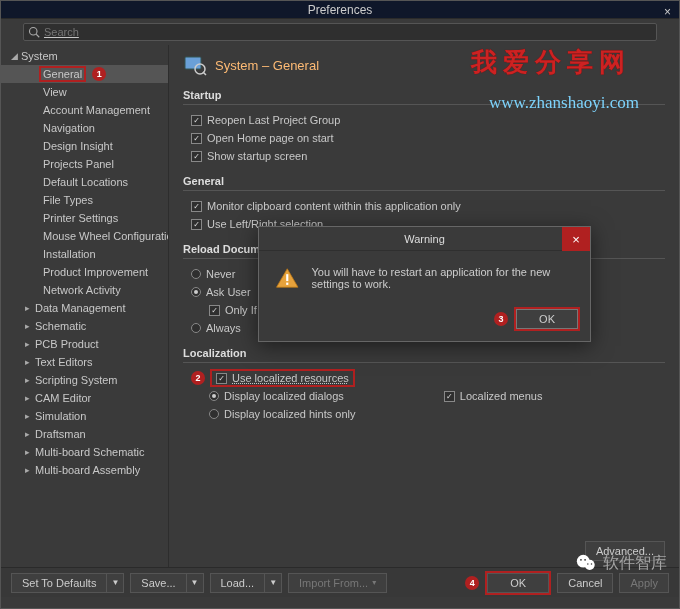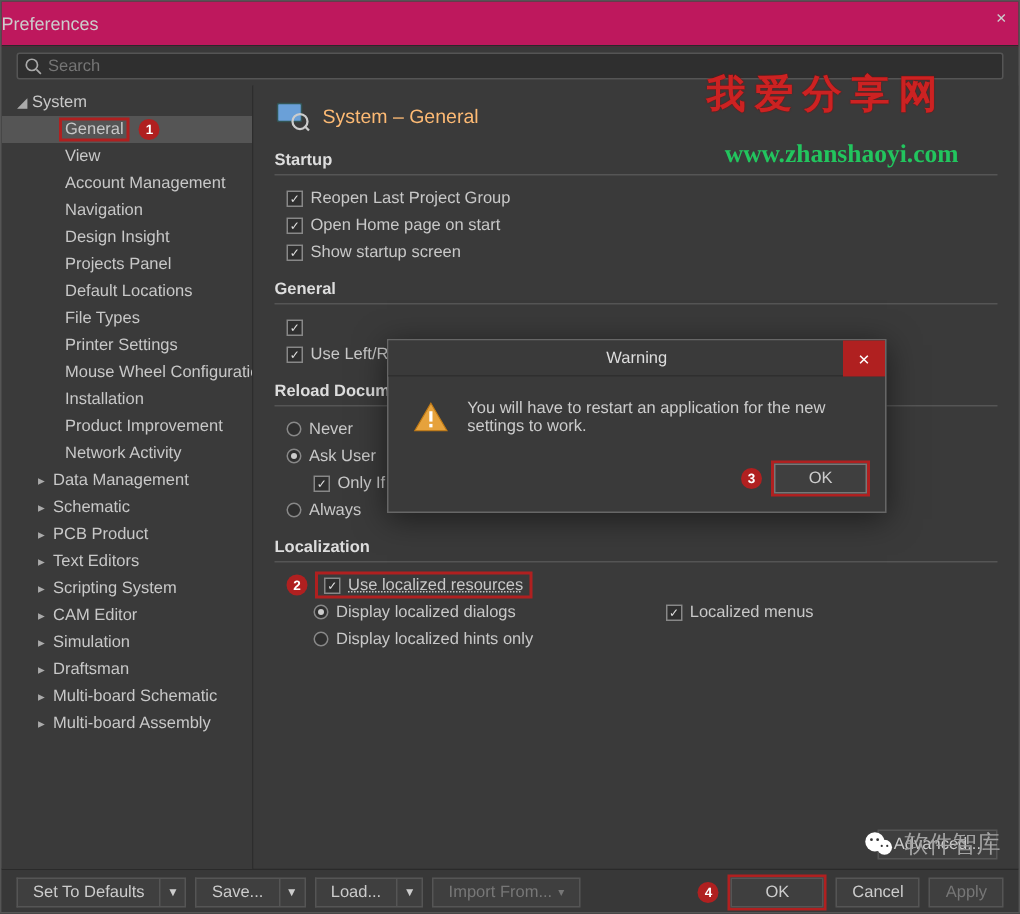--- a/index.html
+++ b/index.html
@@ -1,20 +1,20 @@
 <!DOCTYPE html>
 <html><head>
 <meta charset="utf-8">
 <style>
   * { box-sizing: border-box; margin: 0; padding: 0; font-family: "Segoe UI", Tahoma, sans-serif; }
   body { background: #3a3a3a; width: 680px; height: 609px; overflow: hidden; position: relative; color: #c8c8c8; font-size: 11px; border: 1px solid #555; }
-  .titlebar { height: 30px; background: #be185d; display: flex; align-items: center; position: relative; border-bottom: 1px solid #2a2a2a; }
+  .titlebar { height: 18px; background: #0f172a; display: flex; align-items: center; justify-content: center; position: relative; border-bottom: 1px solid #2a2a2a; }
   .titlebar span { color: #ccc; font-size: 12px; }
   .close-x { position: absolute; right: 8px; top: 4px; color: #ccc; font-size: 14px; cursor: pointer; }
-  .searchbar { padding: 4px 10px; }
+  .searchbar { padding: 4px 22px; text-decoration: underline; }
   .searchwrap { display: flex; align-items: center; background: #2f2f2f; border: 1px solid #555; border-radius: 2px; padding: 2px 4px; }
   .searchwrap svg { flex-shrink: 0; }
   .searchwrap input { flex: 1; background: transparent; border: none; outline: none; color: #ccc; font-size: 11px; padding-left: 4px; }
   .main { display: flex; height: 522px; }
   .sidebar { width: 168px; background: #3a3a3a; overflow-y: auto; border-right: 1px solid #2d2d2d; padding-top: 2px; }
   .tree-item { display: flex; align-items: center; height: 18px; padding-left: 10px; color: #c8c8c8; cursor: pointer; white-space: nowrap; }
   .tree-item.l1 { padding-left: 10px; }
   .tree-item.l2 { padding-left: 42px; }
   .tree-item.l1c { padding-left: 24px; }
   .tree-item .arrow { display: inline-block; width: 8px; font-size: 9px; color: #aaa; margin-right: 2px; }
@@ -52,21 +52,21 @@
   .dlg-close { position: absolute; right: 0; top: 0; width: 28px; height: 24px; background: #b02020; color: #fff; display: flex; align-items: center; justify-content: center; font-size: 13px; cursor: pointer; }
   .dlg-body { display: flex; align-items: center; gap: 12px; padding: 14px 16px 10px 16px; }
   .dlg-body .warn-icon { width: 30px; height: 26px; }
   .dlg-body .msg { color: #ccc; font-size: 11px; }
   .dlg-foot { display: flex; justify-content: flex-end; align-items: center; padding: 6px 10px 10px 10px; gap: 6px; }
   .hl3 { border: 2px solid #b02020; }
   .dlg-foot .btn { padding: 3px 22px; border: 1px solid #777; }
 
   
   .wm1 { position: absolute; right: 48px; top: 44px; color: #c22; font-family: "SimSun","宋体",serif; font-size: 26px; font-weight: bold; letter-spacing: 6px; z-index: 60; text-shadow: 0 0 1px #800; pointer-events:none;}
-  .wm2 { position: absolute; right: 40px; top: 92px; color: #22c55e; font-family: Georgia, serif; font-size: 17px; font-weight: bold; z-index: 60; pointer-events:none;}
+  .wm2 { position: absolute; right: 40px; top: 92px; color: #7dd3fc; font-family: Georgia, serif; font-size: 17px; font-weight: normal; z-index: 60; pointer-events:none;}
   .wm3 { position: absolute; right: 12px; bottom: 34px; display: flex; align-items: center; gap: 6px; color: #a3a3a3; font-family: "SimSun","宋体",serif; font-size: 16px; z-index: 60; pointer-events:none;}
   .wm3 .wc { width: 22px; height: 22px; }
 </style>
 </head>
 <body>
 
 <div class="titlebar">
   <span>Preferences</span>
   <span class="close-x">×</span>
 </div>
@@ -193,20 +193,21 @@
       <div class="row">
           <span class="chk">✓</span>
           <span>Show startup screen</span>
         </div>
     </div>
 
     <div class="section">
       <div class="section-h">General</div>
       <div class="row">
           <span class="chk">✓</span>
+          <span>Monitor clipboard content within this application only</span>
         </div>
       <div class="row">
           <span class="chk">✓</span>
           <span>Use Left/Right selection</span>
         </div>
     </div>
 
     <div class="section">
       <div class="section-h">Reload Docum</div>
       <div class="row">

